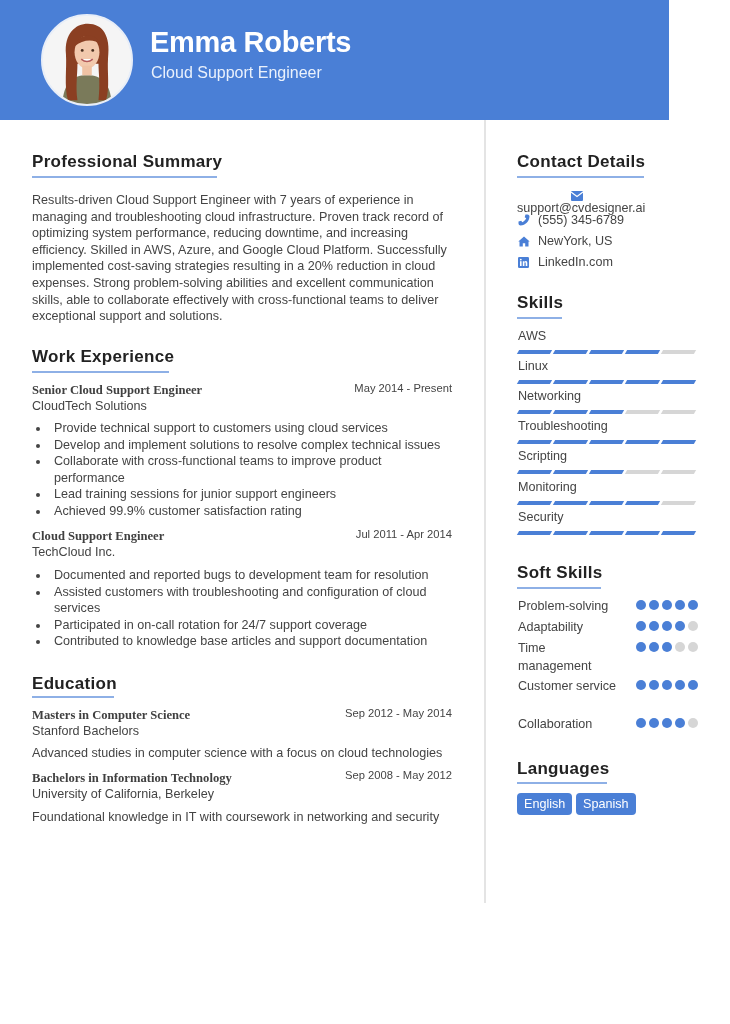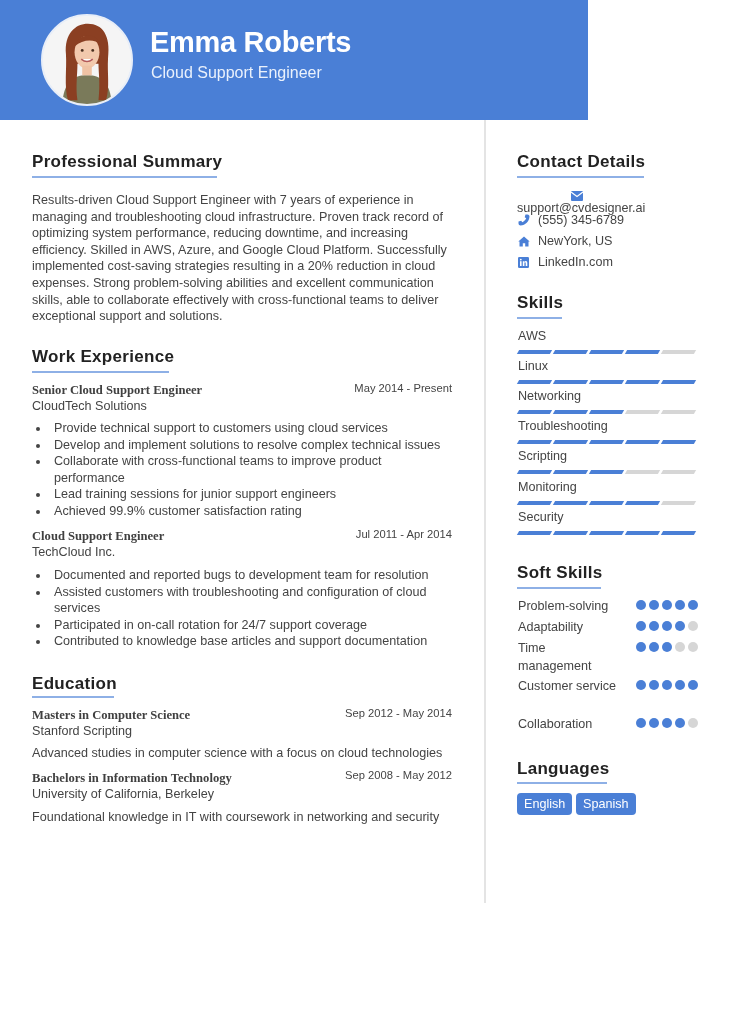--- a/index.html
+++ b/index.html
@@ -1,20 +1,20 @@
 <!DOCTYPE html>
 <html><head>
   <meta charset="utf-8">
   <style>
     * { box-sizing: border-box; margin: 0; padding: 0; }
     html, body { width: 730px; height: 1024px; background: #ffffff; overflow: hidden; }
     body { font-family: "Liberation Sans", sans-serif; color: #333; position: relative; }
 
     .header {
-      position: absolute; left: 0; top: 0; width: 588px; height: 120px;
+      position: absolute; left: 0; top: 0; width: 669px; height: 120px;
       background: #4a7fd6;
     }
     .avatar {
       position: absolute; left: 41px; top: 14px; width: 92px; height: 92px;
       border-radius: 50%; background: #f4f4f4; border: 2px solid #e8eef8; overflow: hidden;
     }
     .avatar svg { width: 100%; height: 100%; display: block; }
     .name {
       position: absolute; left: 150px; top: 26px;
       font-size: 29px; font-weight: bold; color: #fff; letter-spacing: -0.3px;
@@ -129,21 +129,21 @@
   <li style="width:390px;">Assisted customers with troubleshooting and configuration of cloud services</li>
   <li>Participated in on-call rotation for 24/7 support coverage</li>
   <li>Contributed to knowledge base articles and support documentation</li>
 </ul>
 
 <div class="section-title" style="left:32px; top:674px;">Education</div>
 <div class="section-underline" style="left:32px; top:696px; width:82px;"></div>
 
 <div class="job-title" style="left:32px; top:708px;">Masters in Computer Science</div>
 <div class="job-date" style="left:300px; top:707px; width:152px;">Sep 2012 - May 2014</div>
-<div class="job-company" style="left:32px; top:724px;">Stanford Scripting</div>
+<div class="job-company" style="left:32px; top:724px;">Stanford Bachelors</div>
 <div class="para" style="left:32px; top:745px; width:440px;">Advanced studies in computer science with a focus on cloud technologies</div>
 
 <div class="job-title" style="left:32px; top:771px;">Bachelors in Information Technology</div>
 <div class="job-date" style="left:300px; top:769px; width:152px;">Sep 2008 - May 2012</div>
 <div class="job-company" style="left:32px; top:787px;">University of California, Berkeley</div>
 <div class="para" style="left:32px; top:809px; width:440px;">Foundational knowledge in IT with coursework in networking and security</div>
 
 <div class="section-title" style="left:517px; top:152px;">Contact Details</div>
 <div class="section-underline" style="left:517px; top:176px; width:127px;"></div>
 

